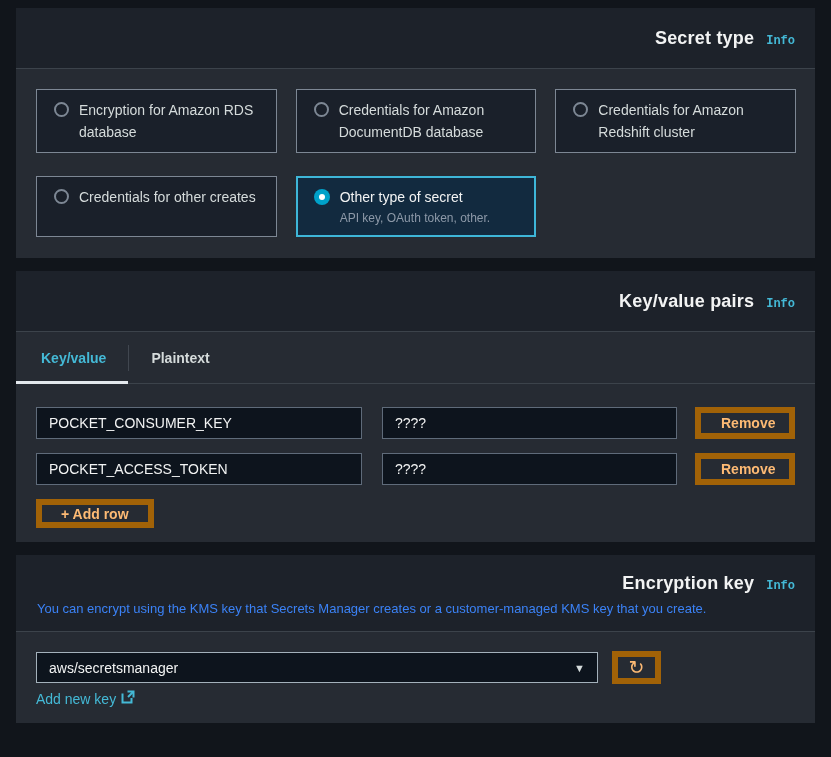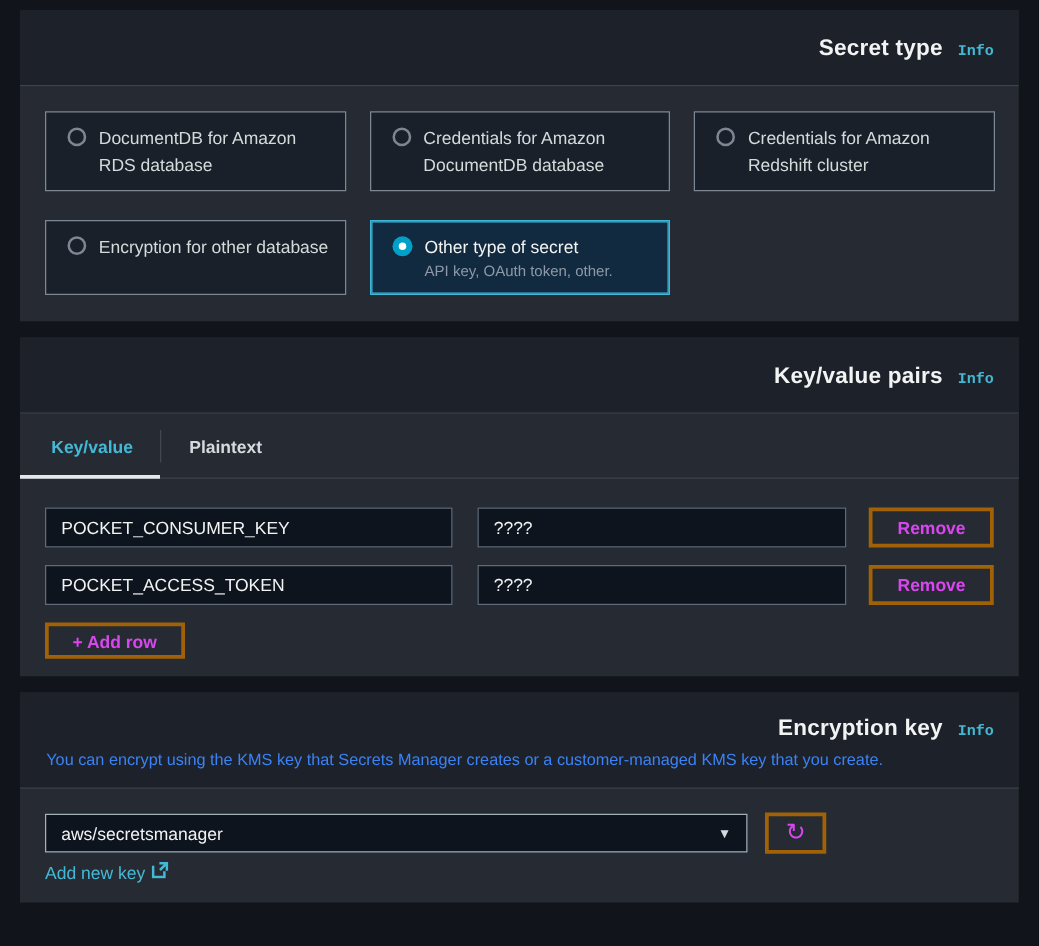--- a/index.html
+++ b/index.html
@@ -142,22 +142,22 @@
     font-size: 14px;
     font-family: "Liberation Sans", sans-serif;
     padding: 0 12px;
     outline: none;
   }
   .key-input { width: 337px; }
   .value-input { width: 305px; margin-left: 20px; }
   .btn {
     height: 32px;
     background: transparent;
-    border: 3px solid #a16207;
-    color: #d946ef;
+    border: 6px solid #a16207;
+    color: #fdba74;
     font-size: 14px;
     font-weight: 700;
     font-family: "Liberation Sans", sans-serif;
     padding: 0 20px;
     cursor: pointer;
     text-align: center;
   }
   .remove-btn { margin-left: 18px; width: 100px; }
   .addrow-btn { margin-top: 0; height: 29px; padding: 0 19px; }
 
@@ -203,33 +203,33 @@
 <div class="section">
   <div class="section-header">
     <div class="title-row">
       <h2>Secret type</h2>
       <a class="info-link">Info</a>
     </div>
   </div>
   <div class="cards">
     <div class="card">
       <span class="radio"></span>
-      <span class="card-label">DocumentDB for Amazon RDS database</span>
+      <span class="card-label">Encryption for Amazon RDS database</span>
     </div>
     <div class="card">
       <span class="radio"></span>
       <span class="card-label">Credentials for Amazon DocumentDB database</span>
     </div>
     <div class="card">
       <span class="radio"></span>
       <span class="card-label">Credentials for Amazon Redshift cluster</span>
     </div>
     <div class="card">
       <span class="radio"></span>
-      <span class="card-label">Encryption for other database</span>
+      <span class="card-label">Credentials for other creates</span>
     </div>
     <div class="card selected">
       <span class="radio"></span>
       <span>
         <span class="card-label">Other type of secret</span><br>
         <span class="card-desc">API key, OAuth token, other.</span>
       </span>
     </div>
   </div>
 </div>

